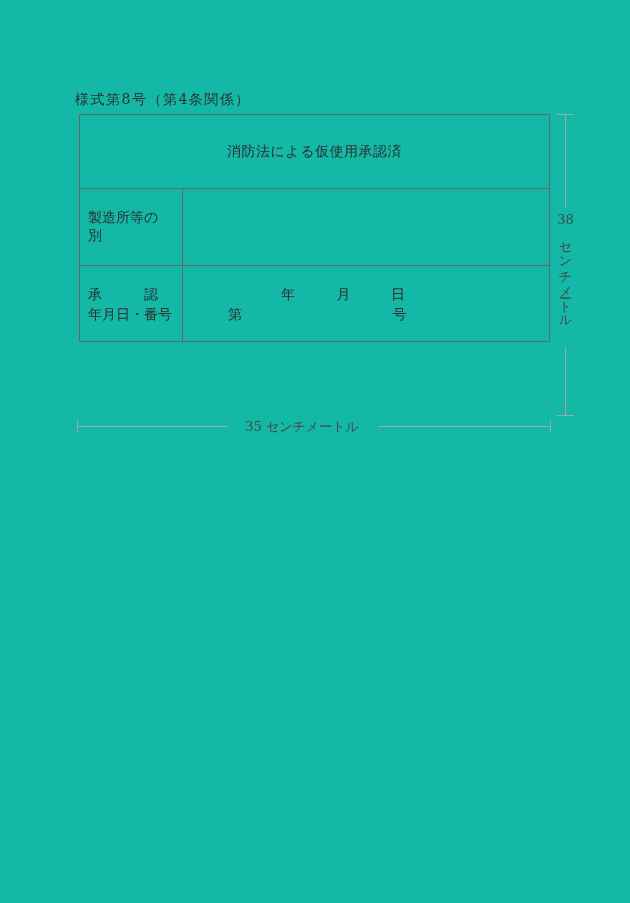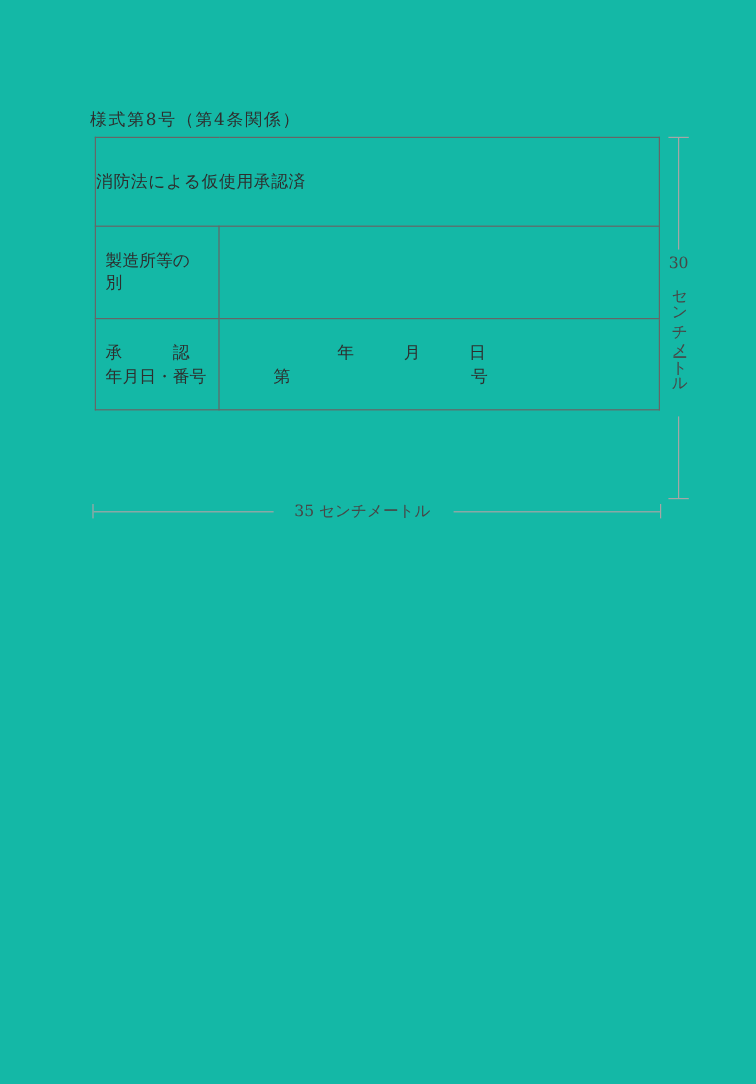--- a/index.html
+++ b/index.html
@@ -34,21 +34,21 @@
     padding: 0;
     vertical-align: middle;
     font-size: 14px;
   }
   col.c1 { width: 103px; }
   col.c2 { width: 367px; }
   tr.r1 td { height: 74px; }
   tr.r2 td { height: 77px; }
   tr.r3 td { height: 76px; }
   tr.r4 td { height: 71px; }
-  .header-cell { letter-spacing: 0.5px; }
+  .header-cell { text-align: center; letter-spacing: 0.5px; }
   .label-inner {
     width: 84px;
     margin-left: 8px;
   }
   .lline { line-height: 20px; white-space: nowrap; }
   .approval-value .vline { line-height: 20px; height: 20px; white-space: nowrap; }
   .approval-value .yy { margin-left: 98px; }
   .approval-value .mm { margin-left: 37px; }
   .approval-value .dd { margin-left: 36px; }
   .approval-value .no1 { margin-left: 45px; }
@@ -138,21 +138,21 @@
           </div>
         </td>
       </tr>
     </tbody>
   </table>
 
   <div class="vdim">
     <div class="vcap top"></div>
     <div class="vseg s1"></div>
     <div class="vlabel">
-      <div class="vnum">30</div>
+      <div class="vnum">38</div>
       <div class="vunit">センチメートル</div>
     </div>
     <div class="vseg s2"></div>
     <div class="vcap bottom"></div>
   </div>
 
   <div class="hdim">
     <div class="hcap left"></div>
     <div class="hseg s1"></div>
     <div class="hlabel">35 センチメートル</div>

